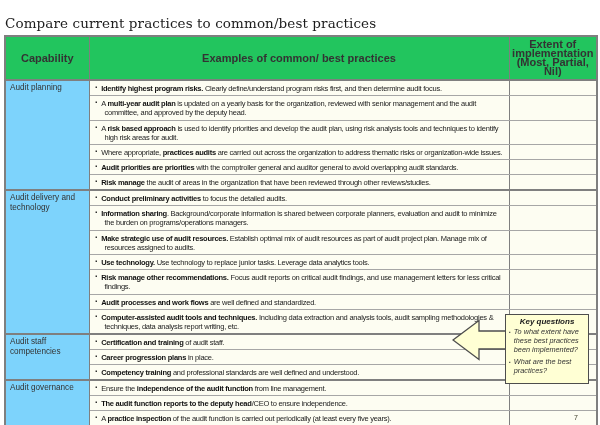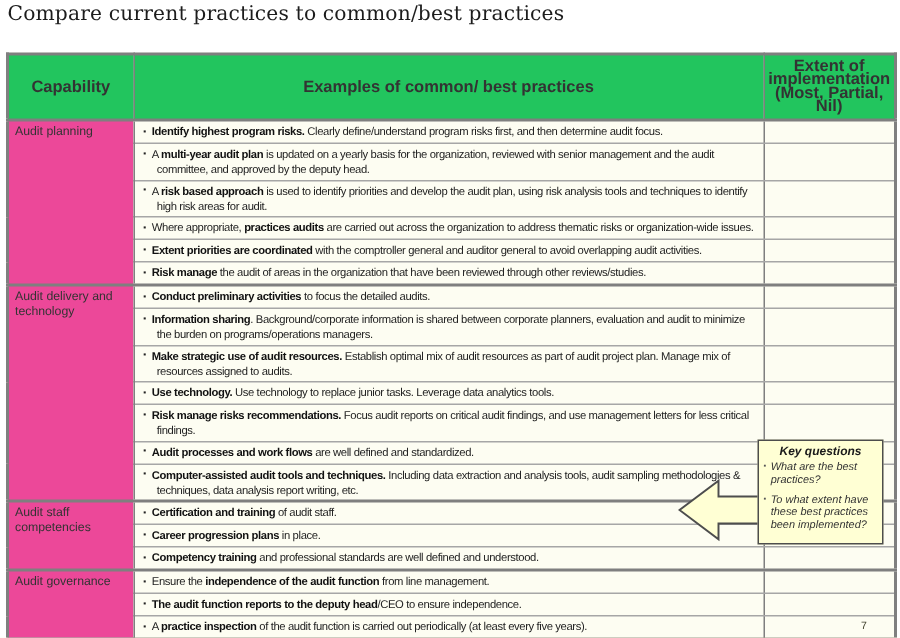--- a/index.html
+++ b/index.html
@@ -2,57 +2,57 @@
 <html><head>
 <meta charset="utf-8">
 <style>
   html,body{margin:0;padding:0;}
   body{
     width:600px;height:425px;background:#ffffff;position:relative;overflow:hidden;
     font-family:"Liberation Sans", sans-serif;
   }
   .page{position:absolute;inset:0;}
   .title{
-    position:absolute;left:5px;top:1px;margin:0;
+    position:absolute;left:5px;top:15px;margin:0;
     font-family:"DejaVu Serif", serif;font-size:13.5px;font-weight:normal;
     color:#1c1c1c;letter-spacing:0.1px;
   }
   table.practices{
     position:absolute;left:4px;top:35px;width:592px;
     border-collapse:collapse;table-layout:fixed;
     border:2px solid #7f7f7f;
     border-bottom:3px solid #3c3c28;
     background:#fdfdf2;
   }
   thead th{
     background:#22c55e;color:#333333;font-weight:bold;
     font-size:11px;line-height:9px;text-align:center;vertical-align:middle;
     padding:3px 2px;border:1px solid #7f7f7f;border-bottom:2px solid #7f7f7f;margin-top:24px;
   }
   th .hline{display:block;}
   td.cap{
-    background:#ec4899;color:#333333;font-size:8.2px;line-height:9.5px;
+    background:#7dd3fc;color:#333333;font-size:8.2px;line-height:9.5px;
     vertical-align:top;text-align:left;padding:2px 2px 2px 4px;
     border-right:1px solid #7f7f7f;
   }
   td.practice{
     background:#fdfdf2;color:#222222;
     font-size:7.5px;line-height:9.5px;letter-spacing:-0.25px;
     vertical-align:top;padding:2px 4px 2px 15px;text-indent:-9px;
     border-bottom:1px solid #a6a6a6;border-right:1px solid #7f7f7f;
   }
   td.extent{
     background:#fdfdf2;border-bottom:1px solid #a6a6a6;
   }
   tr.section-start td{border-top:2px solid #7f7f7f;}
   .blt{font-size:5.5px;vertical-align:1.5px;margin-right:4px;color:#222;}
   b.lead{color:#111111;}
   
   .callout{
-    position:absolute;left:505px;top:293px;width:84px;z-index:3;
+    position:absolute;left:505px;top:314px;width:84px;z-index:3;
     background:#ffffd4;border:1px solid #4d4d4d;
     padding:2px 3px 3px 3px;box-sizing:border-box;
   }
   .callout-title{
     font-size:8px;font-weight:bold;font-style:italic;color:#1a1a1a;
     text-align:center;margin-bottom:2px;
   }
   .kq-item{
     display:flex;gap:3px;font-size:7.3px;font-style:italic;color:#333;
     line-height:8.8px;margin-bottom:4px;
@@ -101,21 +101,21 @@
       </tr>
       <tr>
         <td class="practice"><span class="blt">▪</span><span>A </span><b class="lead">risk based approach</b><span> is used to identify priorities and develop the audit plan, using risk analysis tools and techniques to identify high risk areas for audit.</span></td>
         <td class="extent"></td>
       </tr>
       <tr>
         <td class="practice"><span class="blt">▪</span><span>Where appropriate, </span><b class="lead">practices audits</b><span> are carried out across the organization to address thematic risks or organization-wide issues.</span></td>
         <td class="extent"></td>
       </tr>
       <tr>
-        <td class="practice"><span class="blt">▪</span><span></span><b class="lead">Extent priorities are coordinated</b><span> with the comptroller general and auditor general to avoid overlapping audit activities.</span></td>
+        <td class="practice"><span class="blt">▪</span><span></span><b class="lead">Audit priorities are priorities</b><span> with the comptroller general and auditor general to avoid overlapping audit standards.</span></td>
         <td class="extent"></td>
       </tr>
       <tr>
         <td class="practice"><span class="blt">▪</span><span></span><b class="lead">Risk manage</b><span> the audit of areas in the organization that have been reviewed through other reviews/studies.</span></td>
         <td class="extent"></td>
       </tr>
 
       <tr class="section-start">
         <td class="cap" rowspan="7">Audit delivery and technology</td>
         <td class="practice"><span class="blt">▪</span><span></span><b class="lead">Conduct preliminary activities</b><span> to focus the detailed audits.</span></td>
@@ -127,21 +127,21 @@
       </tr>
       <tr>
         <td class="practice"><span class="blt">▪</span><span></span><b class="lead">Make strategic use of audit resources.</b><span> Establish optimal mix of audit resources as part of audit project plan. Manage mix of resources assigned to audits.</span></td>
         <td class="extent"></td>
       </tr>
       <tr>
         <td class="practice"><span class="blt">▪</span><span></span><b class="lead">Use technology.</b><span> Use technology to replace junior tasks. Leverage data analytics tools.</span></td>
         <td class="extent"></td>
       </tr>
       <tr>
-        <td class="practice"><span class="blt">▪</span><span></span><b class="lead">Risk manage risks recommendations.</b><span> Focus audit reports on critical audit findings, and use management letters for less critical findings.</span></td>
+        <td class="practice"><span class="blt">▪</span><span></span><b class="lead">Risk manage other recommendations.</b><span> Focus audit reports on critical audit findings, and use management letters for less critical findings.</span></td>
         <td class="extent"></td>
       </tr>
       <tr>
         <td class="practice"><span class="blt">▪</span><span></span><b class="lead">Audit processes and work flows</b><span> are well defined and standardized.</span></td>
         <td class="extent"></td>
       </tr>
       <tr>
         <td class="practice"><span class="blt">▪</span><span></span><b class="lead">Computer-assisted audit tools and techniques.</b><span> Including data extraction and analysis tools, audit sampling methodologies &amp; techniques, data analysis report writing, etc.</span></td>
         <td class="extent"></td>
       </tr>
@@ -180,23 +180,23 @@
   <div class="arrow-wrap">
     <svg width="56" height="42" viewBox="0 0 56 42" xmlns="http://www.w3.org/2000/svg">
       <polygon points="1,21 27,1.5 27,12 55,12 55,30 27,30 27,40.5" fill="#ffffd4" stroke="#4d4d4d" stroke-width="1.3" stroke-linejoin="miter"></polygon>
     </svg>
   </div>
 
   <div class="callout">
     <div class="callout-title">Key questions</div>
     <div class="kq-item">
       <span class="kq-bullet">▪</span>
-      <span>What are the best practices?</span>
+      <span>To what extent have these best practices been implemented?</span>
     </div>
     <div class="kq-item">
       <span class="kq-bullet">▪</span>
-      <span>To what extent have these best practices been implemented?</span>
+      <span>What are the best practices?</span>
     </div>
   </div>
 
   <div class="pagenum">7</div>
 
 </div>
 
 </body></html>

